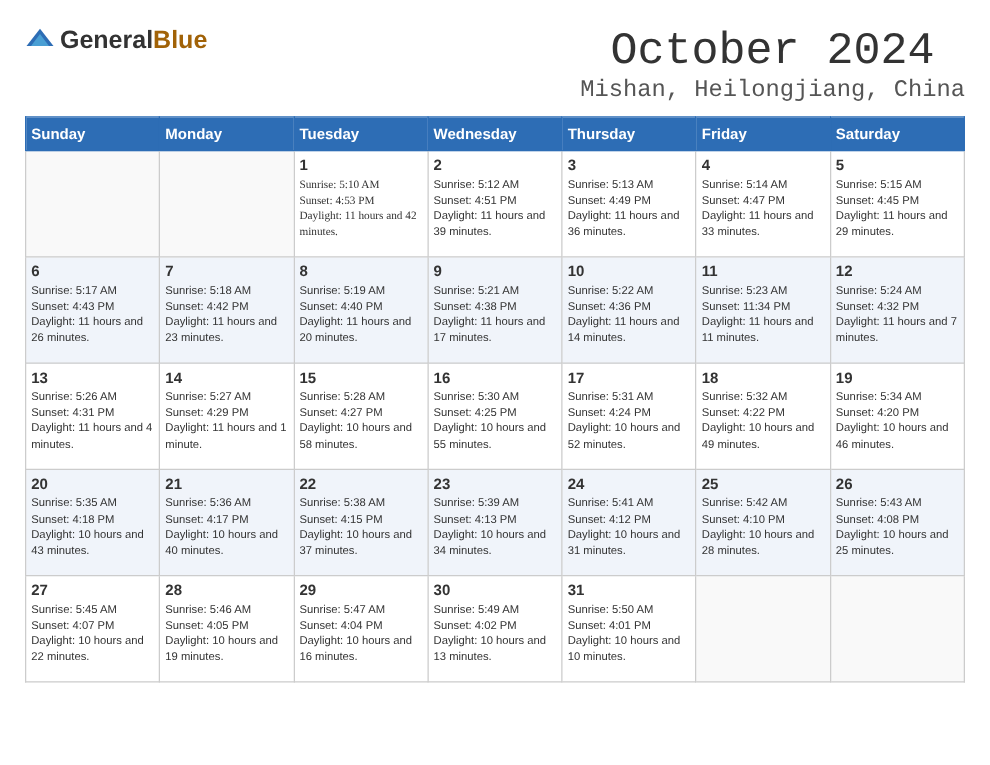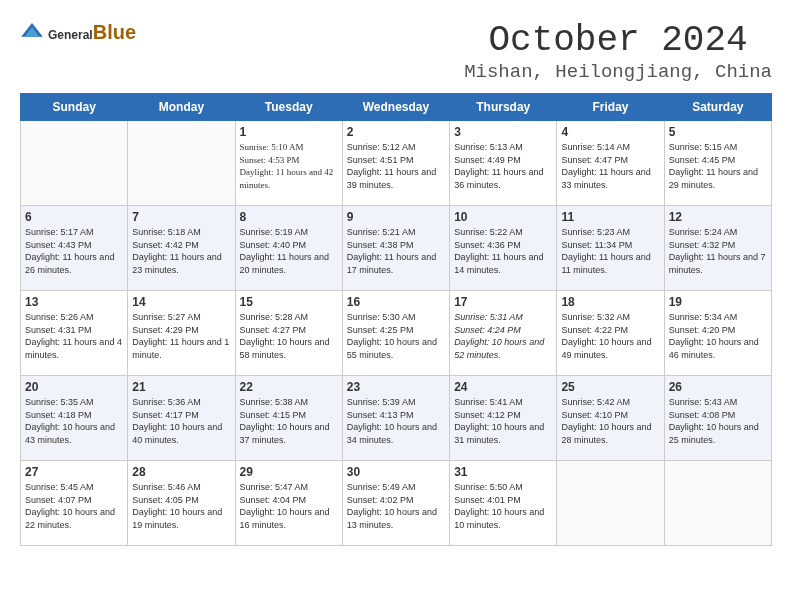--- a/index.html
+++ b/index.html
@@ -15,21 +15,21 @@
       justify-content: space-between;
       align-items: flex-start;
       margin-bottom: 10px;
     }
     .logo {
       display: flex;
       align-items: center;
       gap: 4px;
     }
     .logo-text-general {
-      font-size: 12px;
+      font-size: 20px;
       font-weight: bold;
       color: #333;
       margin-top: 16px;
     }
     .logo-text-blue {
       font-size: 20px;
       font-weight: bold;
       color: #a16207;
     }
     .logo-icon {
@@ -53,21 +53,21 @@
       width: 100%;
       border-collapse: collapse;
       table-layout: fixed;
     }
     th {
       background-color: #2d6db5;
       color: #fff;
       font-size: 12px;
       font-weight: bold;
       padding: 6px 4px;
-      text-align: center;
+      text-align: left;
       border: 1px solid #2d6db5;
     }
     td {
       border: 1px solid #ccc;
       vertical-align: top;
       padding: 4px;
       font-size: 9.5px;
       color: #333;
       height: 85px;
       background: #fff;
@@ -220,21 +220,21 @@
 Daylight: 10 hours and 58 minutes.</div>
         </td>
         <td>
           <div class="day-num">16</div>
           <div class="day-detail" style="white-space: pre-line;">Sunrise: 5:30 AM
 Sunset: 4:25 PM
 Daylight: 10 hours and 55 minutes.</div>
         </td>
         <td>
           <div class="day-num">17</div>
-          <div class="day-detail" style="white-space: pre-line; font-style: italic;">Sunrise: 5:31 AM
+          <div class="day-detail" style="white-space: pre-line;">Sunrise: 5:31 AM
 Sunset: 4:24 PM
 Daylight: 10 hours and 52 minutes.</div>
         </td>
         <td>
           <div class="day-num">18</div>
           <div class="day-detail" style="white-space: pre-line;">Sunrise: 5:32 AM
 Sunset: 4:22 PM
 Daylight: 10 hours and 49 minutes.</div>
         </td>
         <td>

